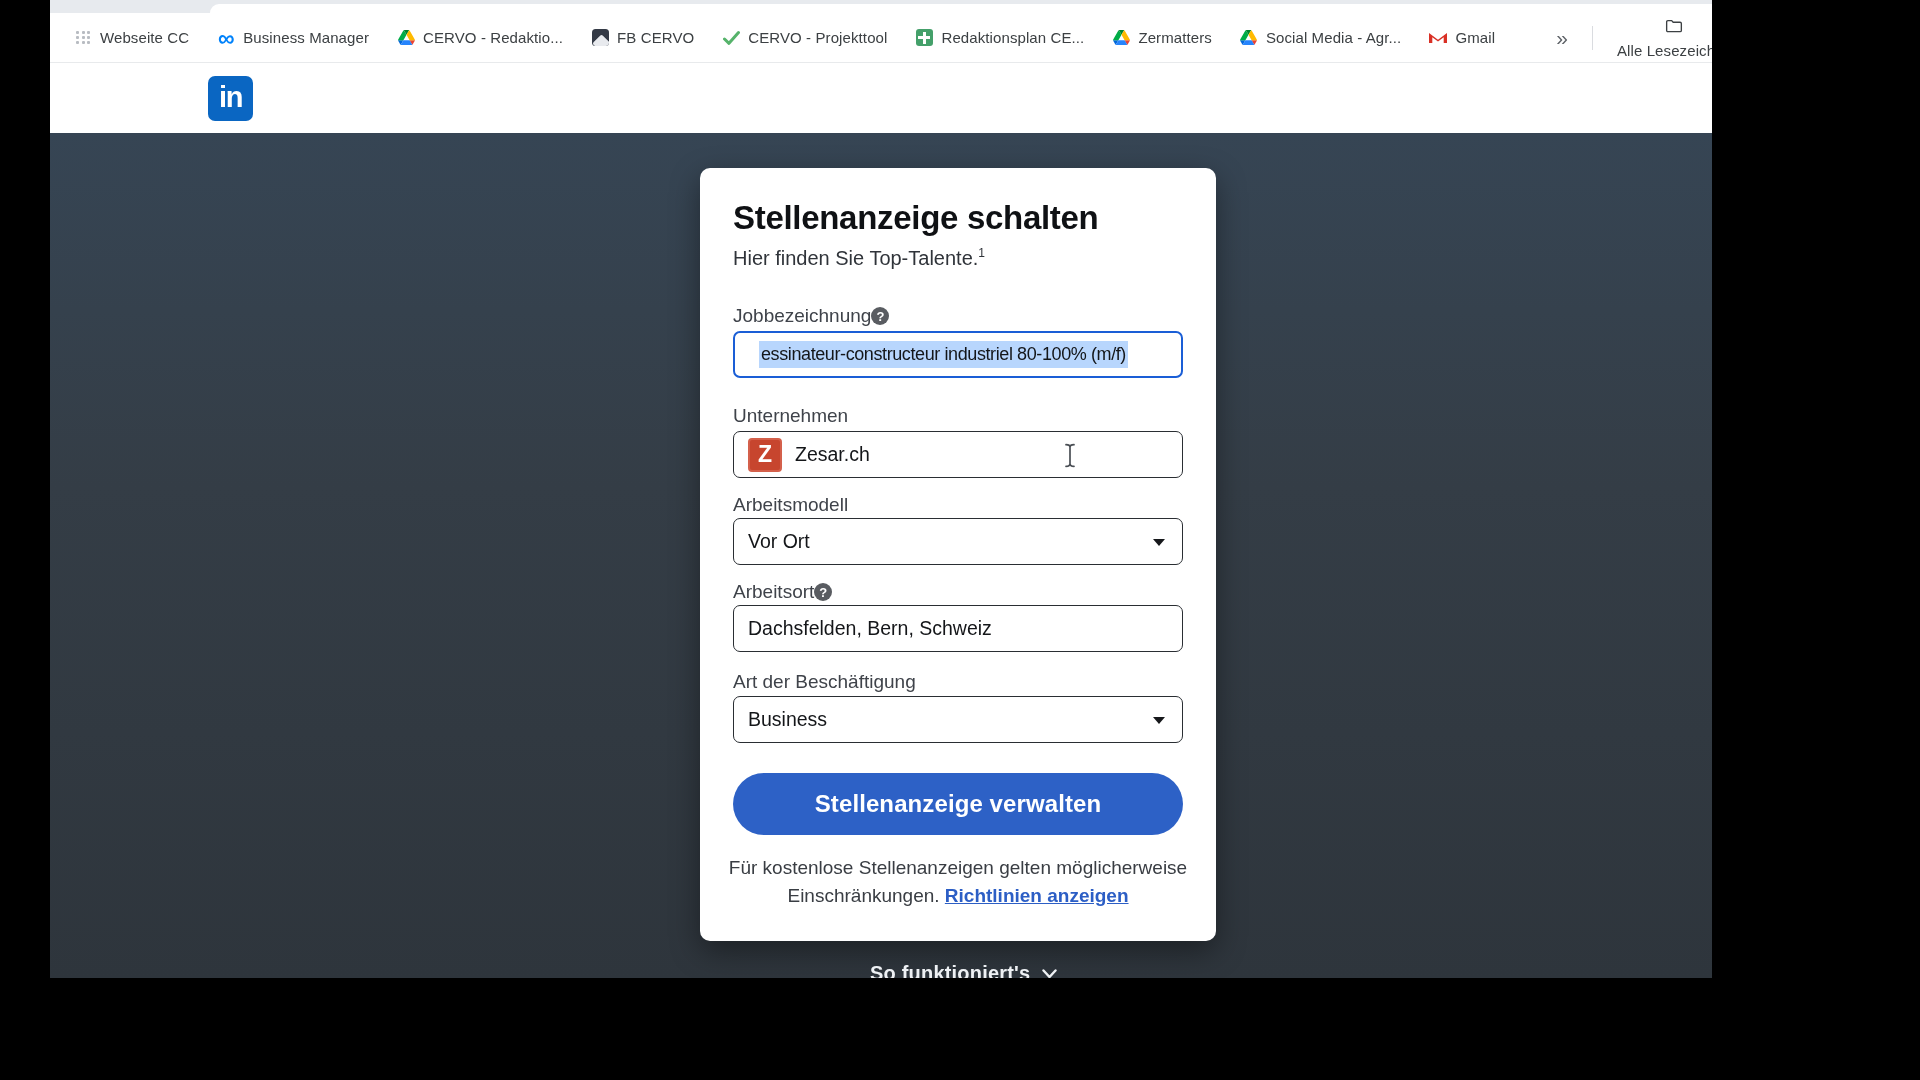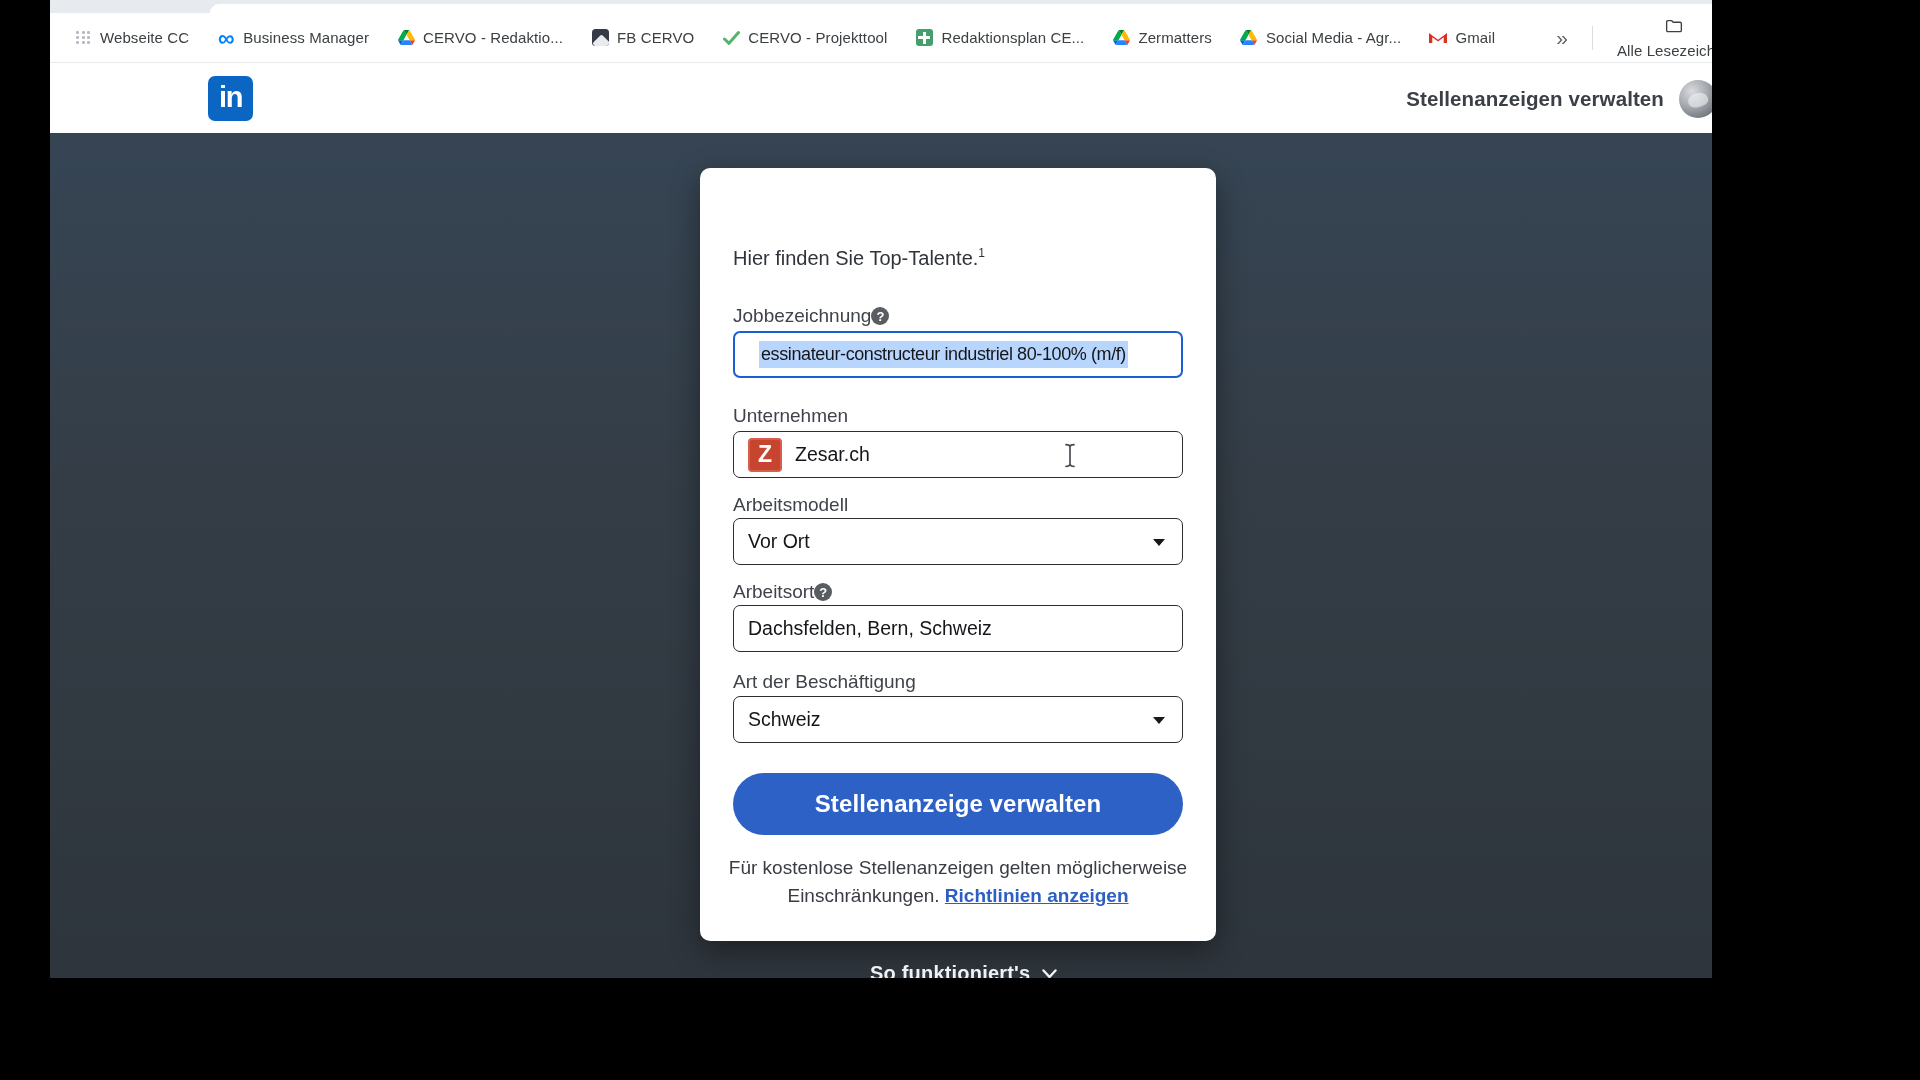--- a/index.html
+++ b/index.html
@@ -202,29 +202,26 @@
                 <path d="M2.2 5.2q0-1.7 1.7-1.7h5l2 2.1h9.2q1.7 0 1.7 1.7v9.2q0 1.7-1.7 1.7H3.9q-1.7 0-1.7-1.7z" fill="none" stroke="#3c4043" stroke-width="1.8"></path>
               </svg>
           </span>
           <span class="bm-label">Alle Lesezeichen</span>
         </div>
       </div>
     </div>
 
     <div class="liheader">
       <div class="li-logo">in</div>
-      <div class="li-right">
-        <span class="li-nav">Stellenanzeigen verwalten</span>
-        <span class="avatar"></span>
-      </div>
     </div>
 
     <div class="dark">
 
       <div class="modal">
+        <div class="m-title">Stellenanzeige schalten</div>
         <div class="m-sub"><span>Hier finden Sie Top-Talente.</span><sup>1</sup></div>
 
         <div class="f-label" style="top:137px;">
           <span>Jobbezeichnung</span>
           <span class="help">?</span>
         </div>
         <div class="ctrl focused" style="top:163px;" role="textbox">
           <span class="sel-text">essinateur-constructeur industriel 80-100% (m/f)</span>
         </div>
 
@@ -254,21 +251,21 @@
           <span class="help">?</span>
         </div>
         <div class="ctrl" style="top:437px;" role="textbox">
           <span>Dachsfelden, Bern, Schweiz</span>
         </div>
 
         <div class="f-label" style="top:503px;">
           <span>Art der Beschäftigung</span>
         </div>
         <div class="ctrl" style="top:528px;" role="combobox">
-          <span>Schweiz</span>
+          <span>Business</span>
           <span class="caret"></span>
         </div>
 
         <button class="m-btn">Stellenanzeige verwalten</button>
 
         <div class="m-footer">
           <span>Für kostenlose Stellenanzeigen gelten möglicherweise</span><br>
           <span>Einschränkungen.</span>
           <span class="link">Richtlinien anzeigen</span>
         </div>

